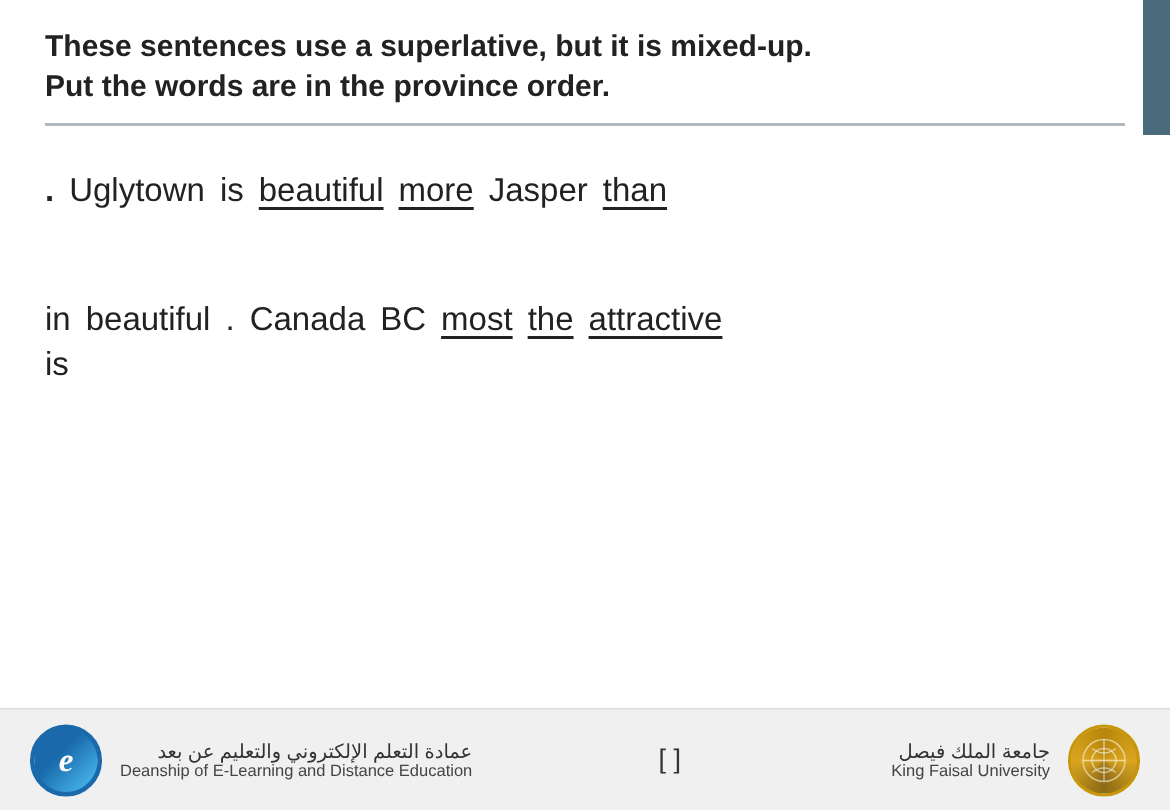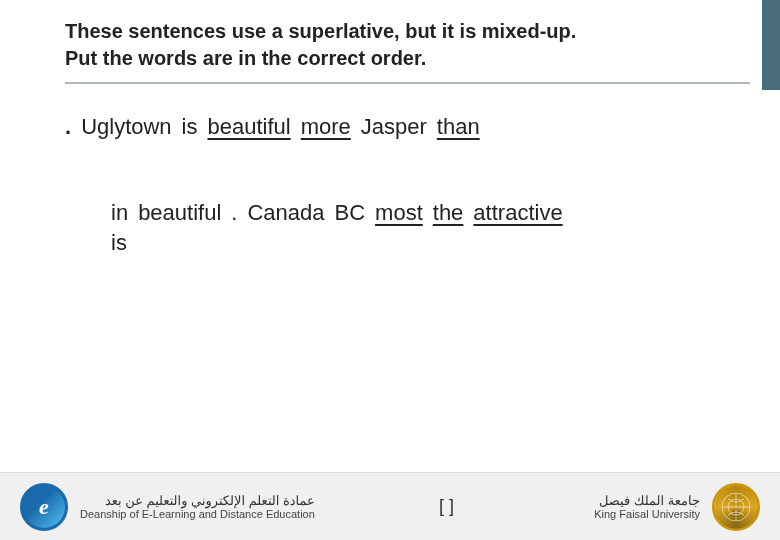--- a/index.html
+++ b/index.html
@@ -11,21 +11,20 @@
       background: #fff;
       overflow: hidden;
       position: relative;
     }
 
     .page-container {
       width: 780px;
       height: 540px;
       position: relative;
       background: #fff;
-      padding-left: 35px;
     }
 
     
     .accent-bar {
       position: absolute;
       top: 0;
       right: 0;
       width: 18px;
       height: 90px;
       background: #4a6b7c;
@@ -85,21 +84,20 @@
       font-weight: bold;
     }
 
     
     .sentence-row-2 {
       display: flex;
       align-items: baseline;
       gap: 10px;
       margin-top: 60px;
       flex-wrap: nowrap;
-      margin-left: 46px;
     }
 
     .sentence-col {
       display: flex;
       flex-direction: column;
       align-items: flex-start;
       gap: 4px;
     }
 
     
@@ -213,21 +211,21 @@
 </head>
 <body>
 
 <div class="page-container">
 
   <div class="accent-bar"></div>
 
   <div class="header">
     <div class="header-title">
       <span>These sentences use a superlative, but it is mixed-up.</span><br>
-      <span>Put the words are in the correct order.</span>
+      <span>Put the words are in the province order.</span>
     </div>
   </div>
 
   <div class="divider"></div>
 
   <div class="content">
 
     <div class="sentence-row-1">
       <span class="dot">.</span>
       <span class="word">Uglytown</span>

